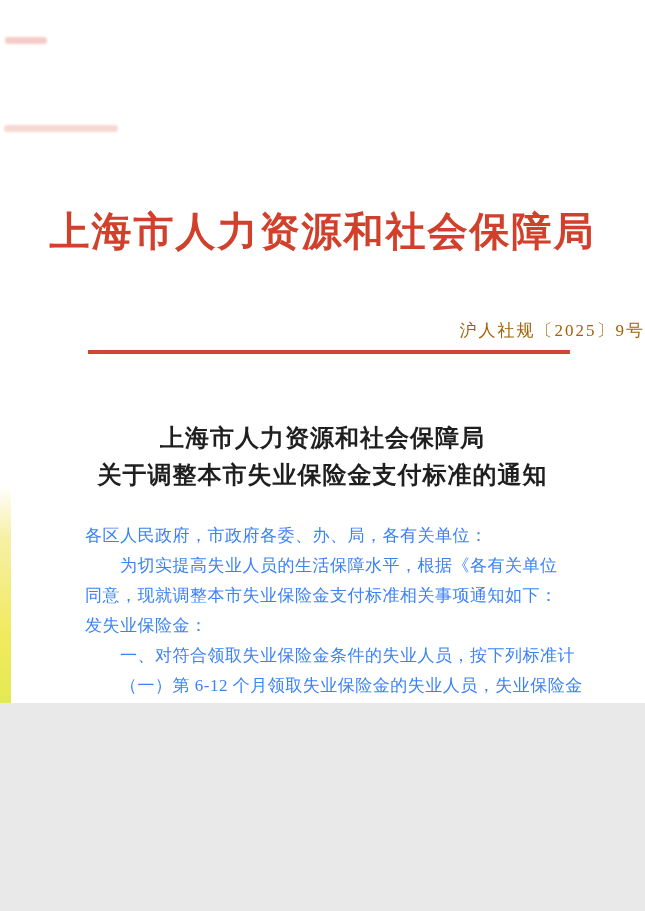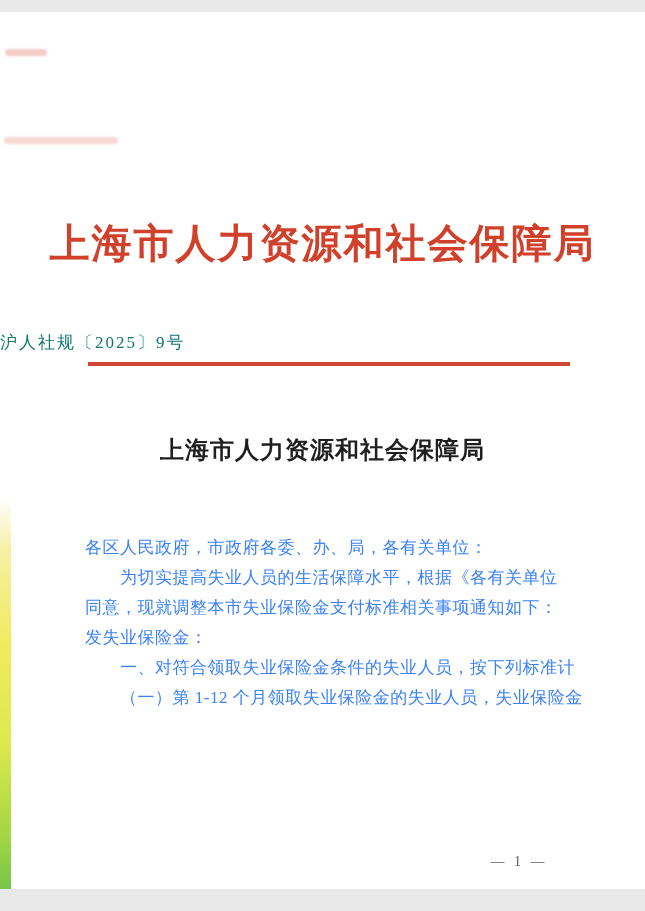--- a/index.html
+++ b/index.html
@@ -1,21 +1,21 @@
 <!DOCTYPE html>
 <html><head>
 <meta charset="utf-8">
 <style>
   * { margin: 0; padding: 0; box-sizing: border-box; }
   html, body { background: #e9e9e9; }
   .page {
     position: relative;
     width: 645px;
-    height: 877px;
-    margin: 12px auto;
+    height: 703px;
+    margin: 0 auto;
     background: #ffffff;
     overflow: hidden;
     font-family: "Liberation Serif", "DejaVu Serif", serif;
   }
 
   
   .scan-strip {
     position: absolute;
     left: 0;
     top: 486px;
@@ -47,24 +47,24 @@
     letter-spacing: 2px;
     color: #d0402a;
     white-space: nowrap;
   }
 
   .doc-number {
     position: absolute;
     top: 319px;
     left: 0;
     width: 100%;
-    text-align: left;
+    text-align: right;
     font-size: 17px;
     letter-spacing: 2px;
-    color: #0f766e;
+    color: #a16207;
     white-space: nowrap;
   }
 
   .red-rule {
     position: absolute;
     top: 350px;
     left: 88px;
     width: 482px;
     height: 4px;
     background: #d04533;
@@ -120,26 +120,27 @@
   <div class="scan-mark scan-mark-2"></div>
 
   <div class="agency-title">上海市人力资源和社会保障局</div>
 
   <div class="doc-number">沪人社规〔2025〕9号</div>
 
   <div class="red-rule"></div>
 
   <div class="notice-title">
     <div class="t-line">上海市人力资源和社会保障局</div>
+    <div class="t-line">关于调整本市失业保险金支付标准的通知</div>
   </div>
 
   <div class="doc-body">
     <div class="b-line">各区人民政府，市政府各委、办、局，各有关单位：</div>
     <div class="b-line indent">为切实提高失业人员的生活保障水平，根据《各有关单位</div>
     <div class="b-line">同意，现就调整本市失业保险金支付标准相关事项通知如下：</div>
     <div class="b-line">发失业保险金：</div>
     <div class="b-line indent">一、对符合领取失业保险金条件的失业人员，按下列标准计</div>
-    <div class="b-line indent">（一）第 1-12 个月领取失业保险金的失业人员，失业保险金</div>
+    <div class="b-line indent">（一）第 6-12 个月领取失业保险金的失业人员，失业保险金</div>
   </div>
 
   <div class="page-number">— 1 —</div>
 
 </div>
 
 </body></html>

